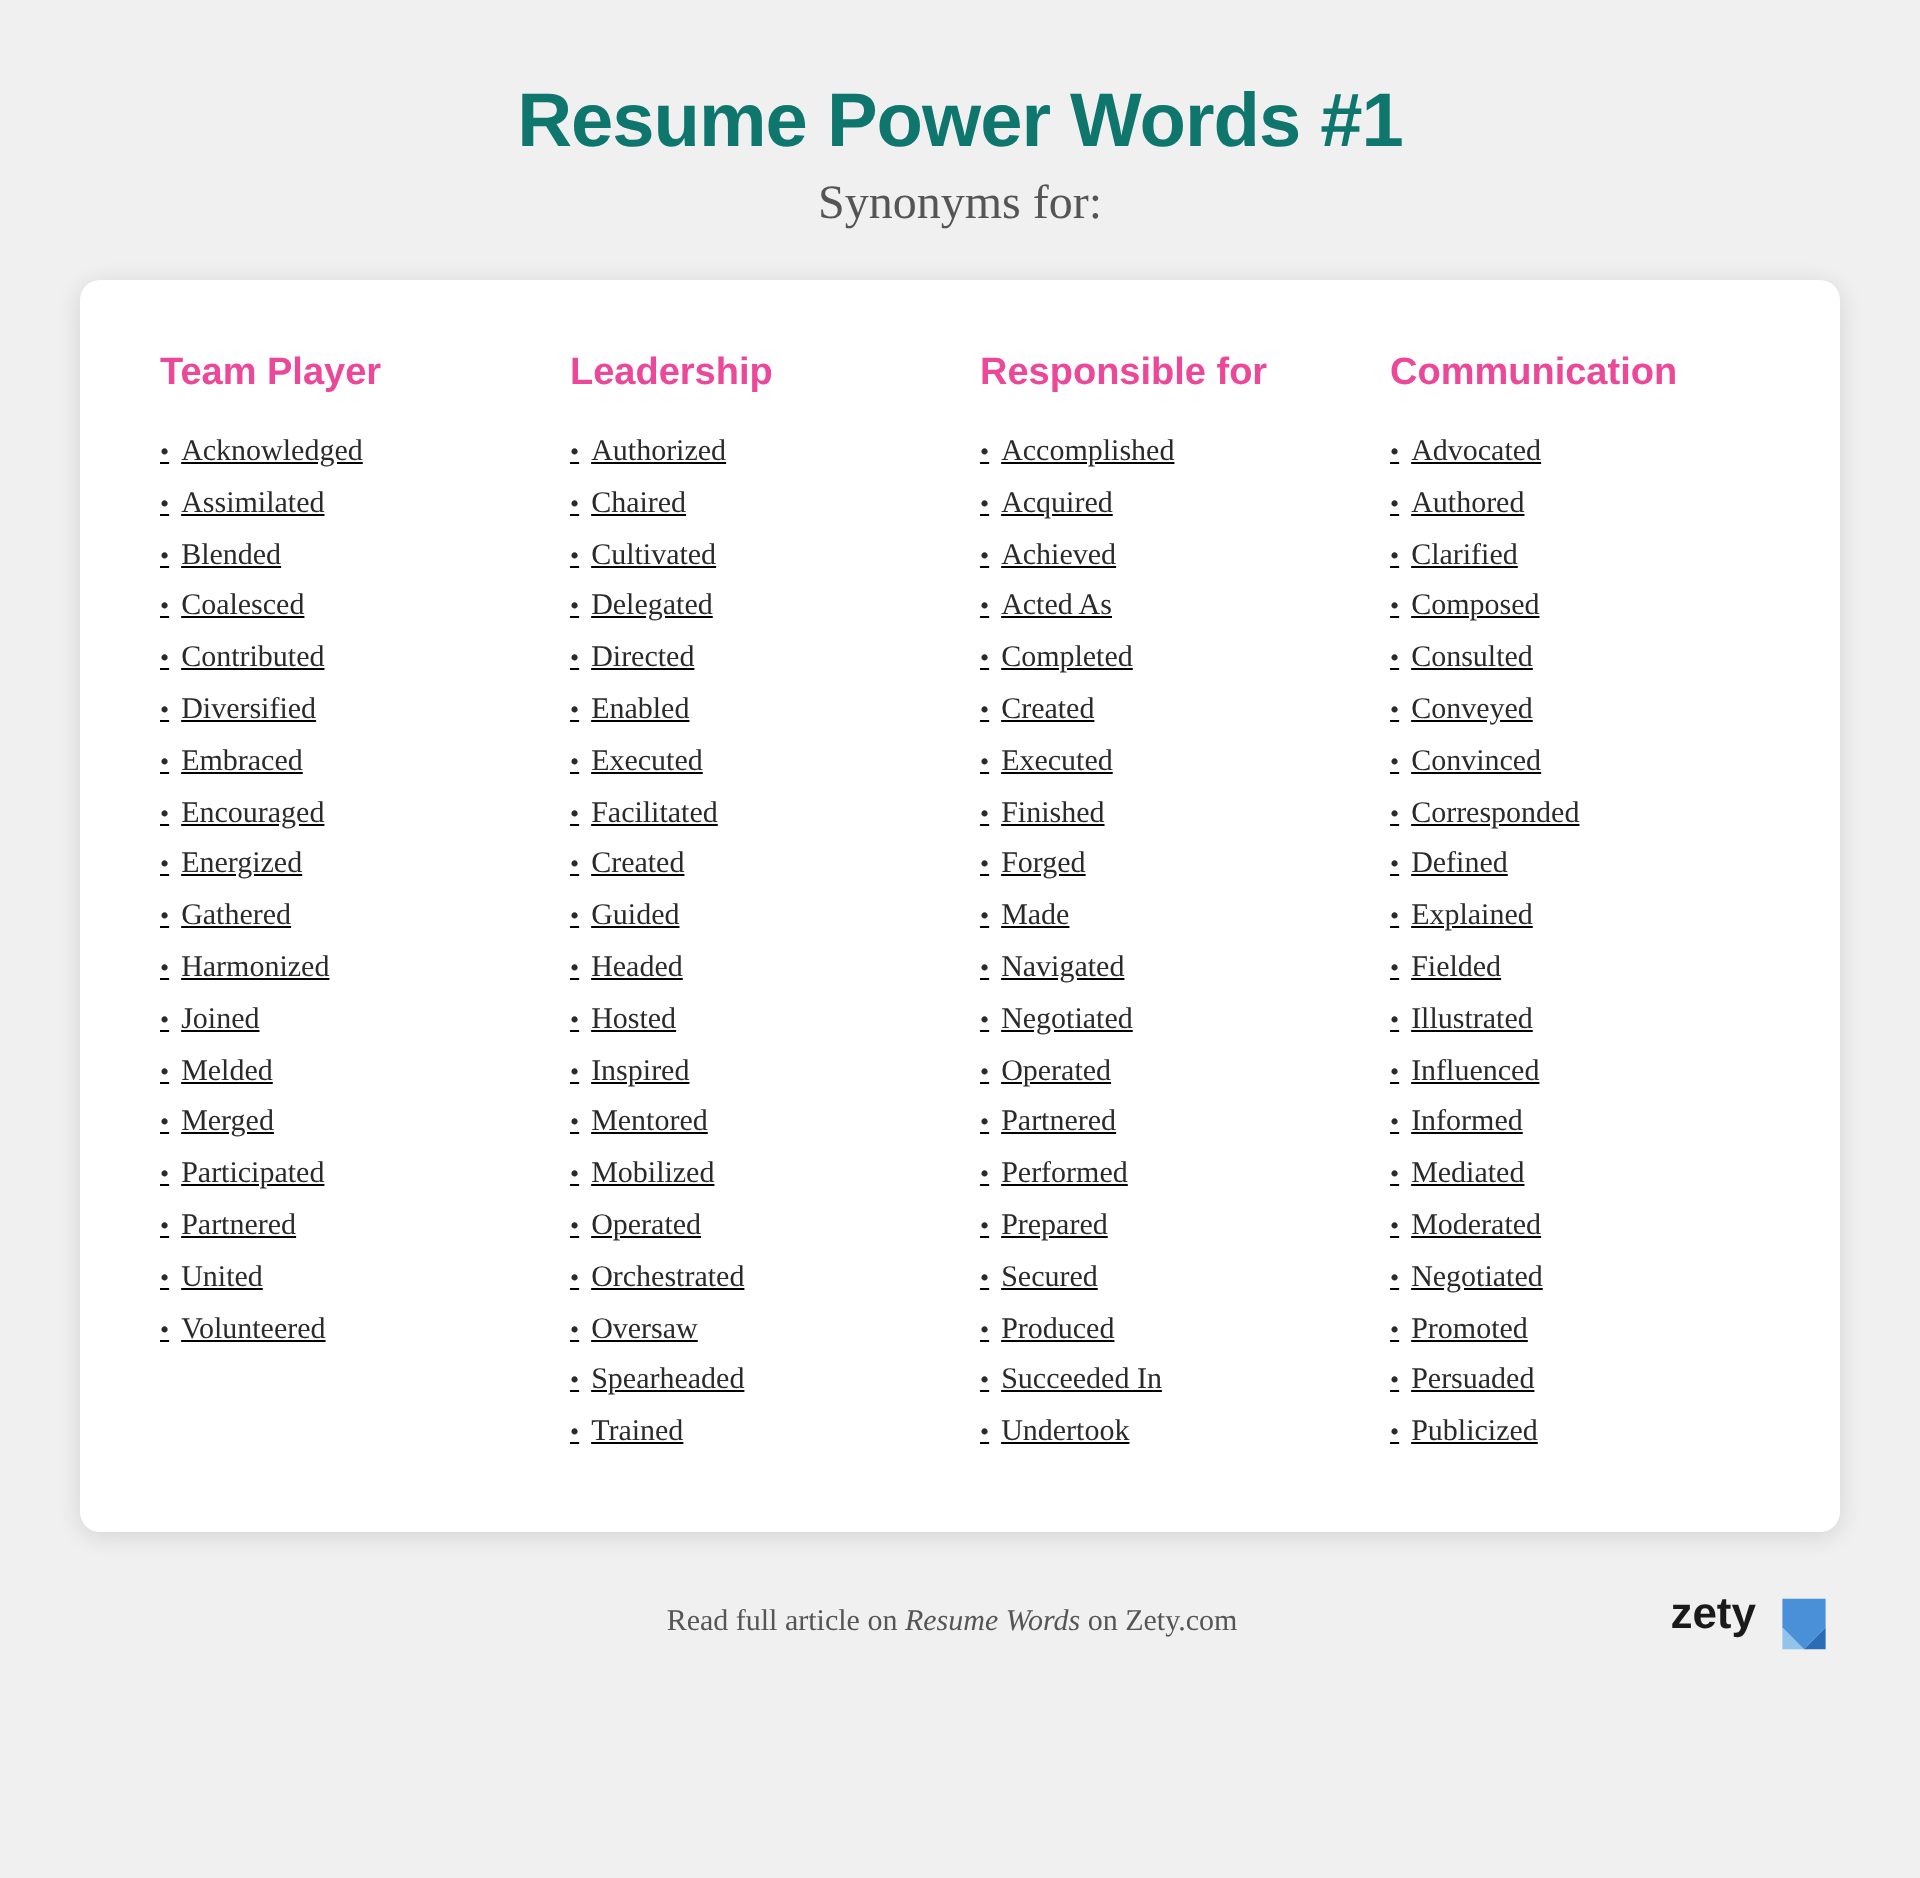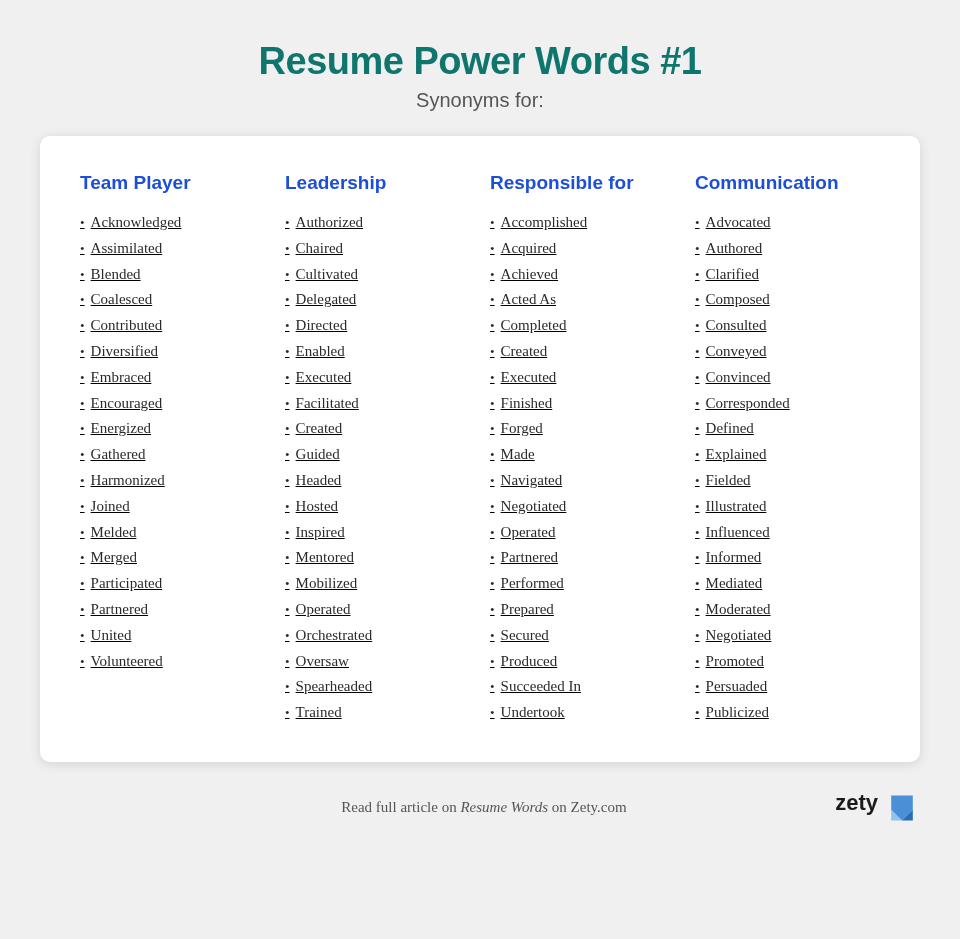--- a/index.html
+++ b/index.html
@@ -20,23 +20,23 @@
     }
     .main-title {
       font-size: 38px;
       font-weight: 900;
       color: #0f766e;
       font-family: 'Arial Black', 'Arial', sans-serif;
       letter-spacing: -0.5px;
       margin-bottom: 6px;
     }
     .subtitle {
-      font-size: 20px;
+      font-size: 24px;
       color: #555;
-      font-family: Liberation Sans, sans-serif;
+      font-family: Liberation Serif, serif;
       font-weight: normal;
     }
     .card {
       background: #ffffff;
       border-radius: 10px;
       box-shadow: 0 2px 12px rgba(0,0,0,0.12);
       padding: 36px 40px 36px 40px;
       width: 100%;
       max-width: 880px;
     }
@@ -45,21 +45,21 @@
       grid-template-columns: repeat(4, 1fr);
       gap: 0 20px;
     }
     .column {
       display: flex;
       flex-direction: column;
     }
     .col-header {
       font-size: 19px;
       font-weight: 800;
-      color: #1d4ed8;
+      color: #ec4899;
       font-family: 'Arial Black', Arial, sans-serif;
       margin-bottom: 16px;
       padding-bottom: 0;
     }
     .word-list {
       list-style: none;
       padding: 0;
       margin: 0;
       text-decoration: underline;
     }
@@ -87,21 +87,21 @@
       color: #555;
       font-family: Georgia, serif;
       display: flex;
       align-items: center;
       justify-content: space-between;
       width: 100%;
       max-width: 880px;
     }
     .footer-text {
       flex: 1;
-      text-align: right;
+      text-align: left;
     }
     .footer-text em {
       font-style: italic;
     }
     .zety-logo {
       display: flex;
       align-items: center;
       gap: 6px;
     }
     .zety-text {

